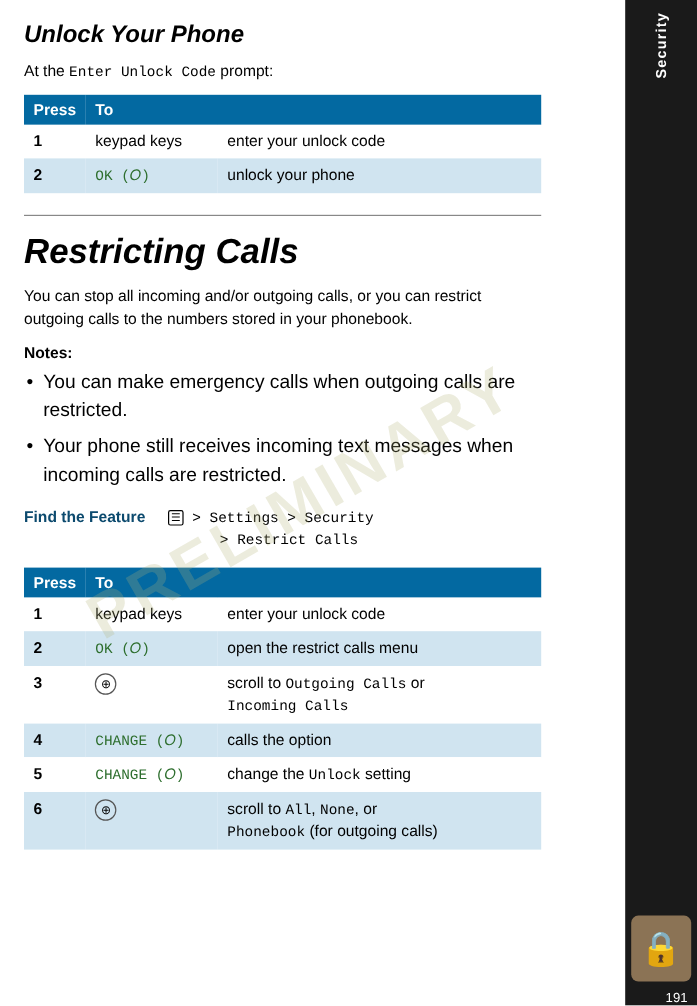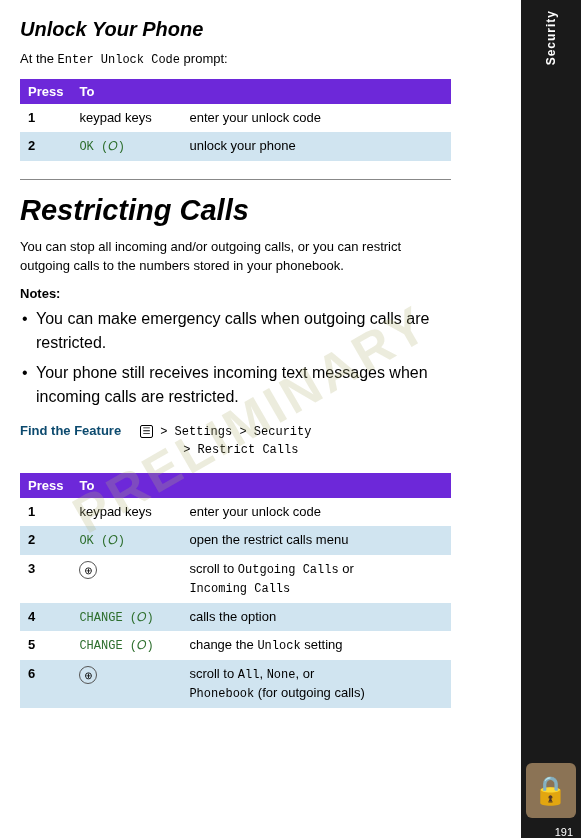--- a/index.html
+++ b/index.html
@@ -141,21 +141,21 @@
 
     
     table {
       width: 100%;
       border-collapse: collapse;
       margin-bottom: 18px;
       font-size: 13px;
     }
 
     thead tr {
-      background: #6d28d9;
+      background: #0369a1;
       color: #fff;
       border-radius: 12px;
     }
 
     thead th {
       padding: 5px 8px;
       text-align: left;
       font-weight: bold;
     }
 

